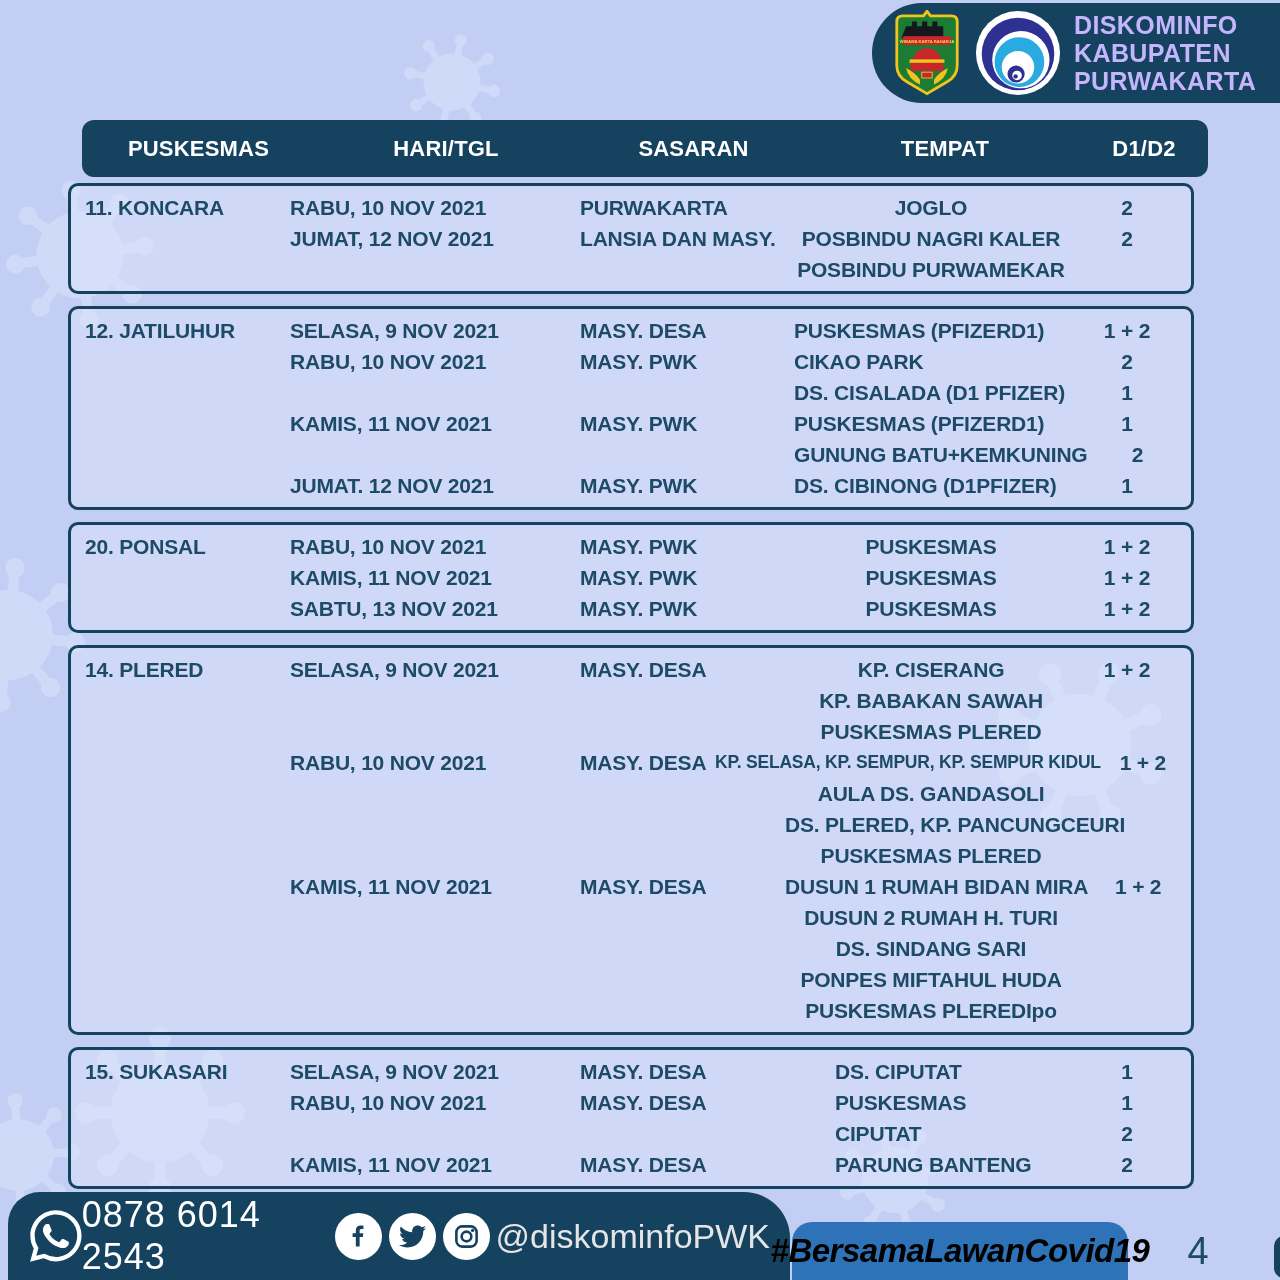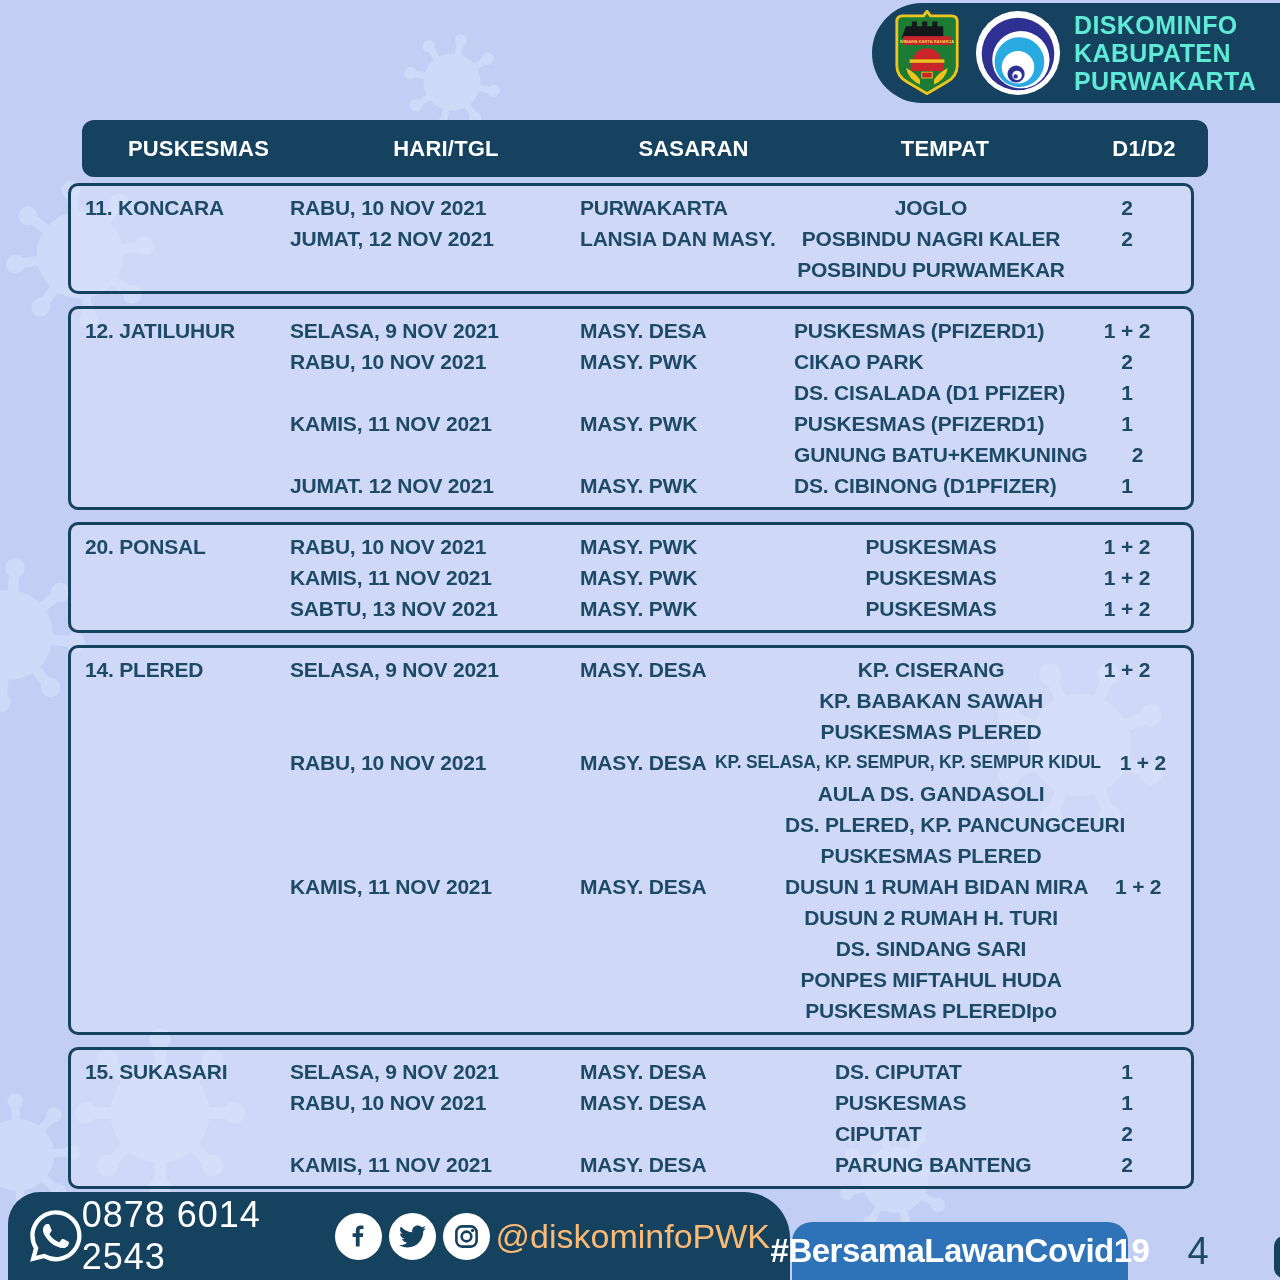--- a/index.html
+++ b/index.html
@@ -11,21 +11,21 @@
     --accent:#2e73b7;
   }
   html,body{margin:0;padding:0;}
   body{width:1280px;height:1280px;font-family:"Liberation Sans",sans-serif;}
   .page{position:relative;width:1280px;height:1280px;background:var(--bg);overflow:hidden;}
   .wm-layer{position:absolute;left:0;top:0;z-index:0;}
 
   
   .brand-badge{position:absolute;top:3px;right:-60px;width:468px;height:100px;background:var(--navy);
     border-radius:50px;display:flex;align-items:center;padding-left:20px;gap:13px;box-sizing:border-box;z-index:3;}
-  .brand-text{color:#5eead4;font-weight:bold;font-size:25px;line-height:28px;letter-spacing:.4px;}
+  .brand-text{color:#c4b5fd;font-weight:bold;font-size:25px;line-height:28px;letter-spacing:.4px;}
 
   
   .table-header{position:absolute;left:82px;top:120px;width:1126px;height:57px;background:var(--navy);
     border-radius:12px;display:grid;grid-template-columns:205px 290px 205px 1fr 100px;align-items:center;
     padding:0 14px;box-sizing:border-box;z-index:2;}
   .th{color:#fff;font-weight:bold;font-size:22px;text-align:center;letter-spacing:.2px;}
 
   
   #sections{position:absolute;left:68px;top:183px;width:1126px;z-index:1;}
   .section{border:3px solid var(--navy);border-radius:10px;background:var(--boxfill);
@@ -38,24 +38,24 @@
   .c-tempat.small{font-size:17.5px;margin-left:-70px;margin-right:-8px;}
   .c-d{text-align:center;}
 
   
   .footer-bar{position:absolute;left:8px;bottom:0;width:782px;height:88px;background:var(--navy);
     border-radius:32px 46px 0 0;display:flex;align-items:center;padding:0 20px 0 22px;box-sizing:border-box;
     gap:0;z-index:3;}
   .phone{color:#fff;font-size:36px;letter-spacing:1px;}
   .social{display:flex;align-items:center;gap:7px;margin-left:auto;}
   .sicon{width:47px;height:47px;border-radius:50%;background:#fff;display:flex;align-items:center;justify-content:center;}
-  .handle{color:#fdba74;font-size:34px;margin-left:6px;}
+  .handle{color:#e5e5e5;font-size:34px;margin-left:6px;}
   .hashtag-box{position:absolute;left:792px;top:1222px;width:336px;height:58px;background:var(--accent);
     border-radius:20px 20px 0 0;display:flex;align-items:center;justify-content:center;z-index:3;}
-  .hashtag-box span{color:#ffffff;font-size:33px;font-weight:bold;letter-spacing:-.5px;}
+  .hashtag-box span{color:#000000;font-size:33px;font-style:italic;font-weight:bold;letter-spacing:-.5px;}
   .page-number{position:absolute;left:1176px;top:1230px;width:44px;text-align:center;
     color:var(--ink);font-size:38px;z-index:3;}
   .corner-chip{position:absolute;right:-16px;bottom:2px;width:22px;height:42px;background:var(--navy);
     border-radius:10px;z-index:3;}
 </style>
 </head>
 <body>
 
 <div class="page">
 

